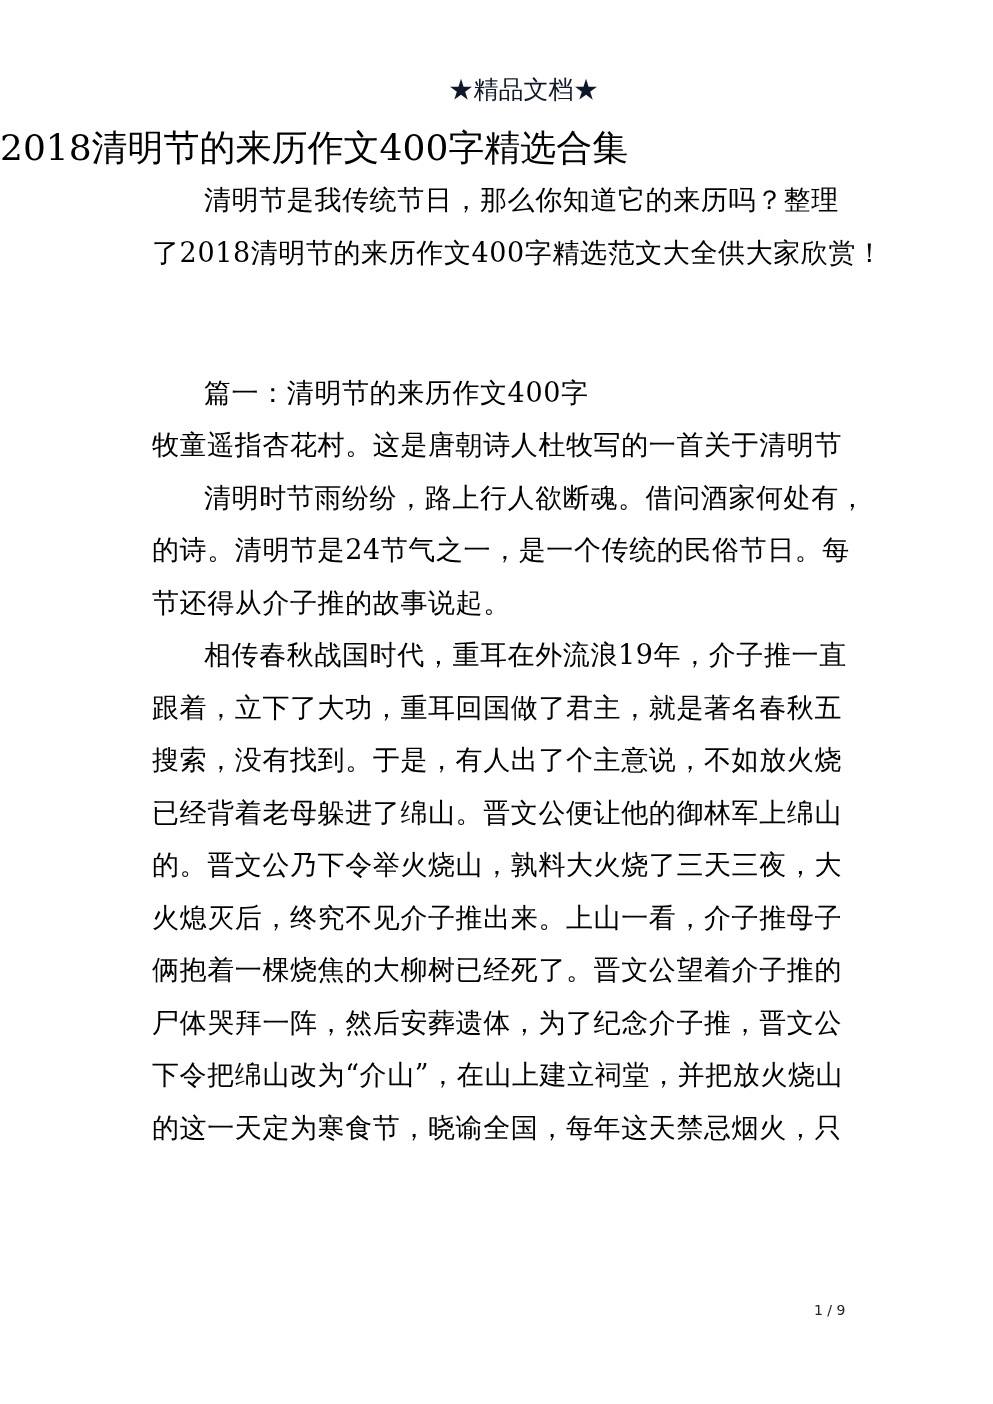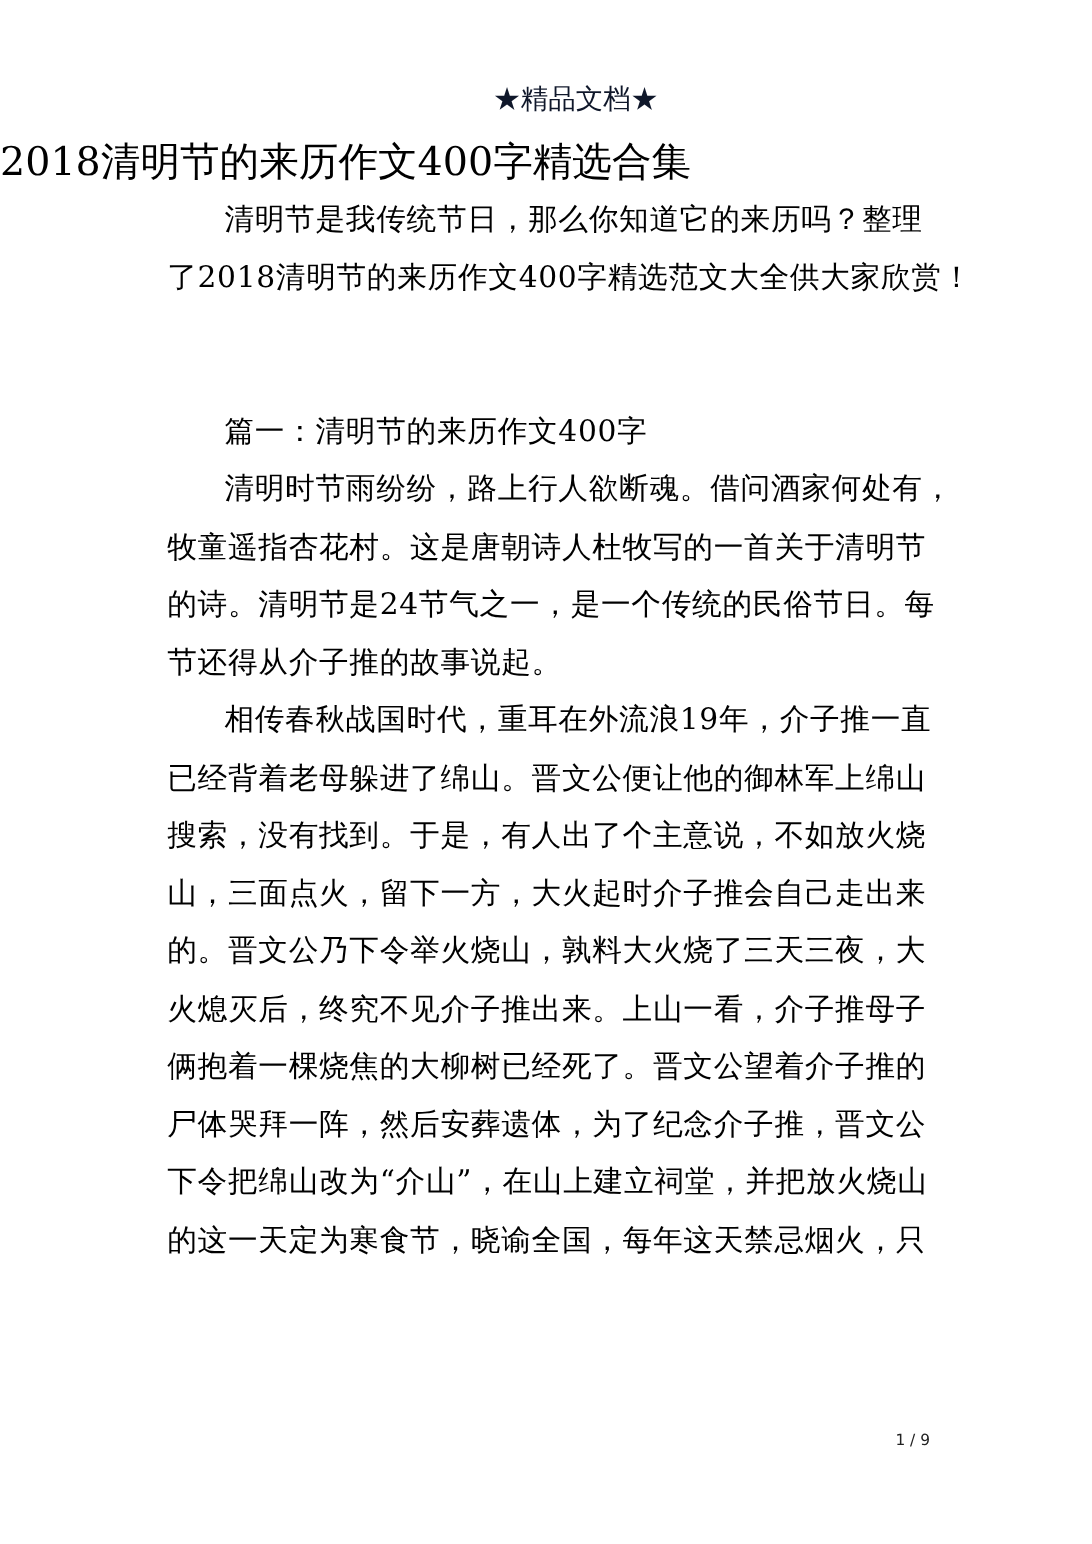--- a/index.html
+++ b/index.html
@@ -88,29 +88,29 @@
   <div class="body-text">
 
     <div class="line indent">清明节是我传统节日，那么你知道它的来历吗？整理</div>
     <div class="line">了2018清明节的来历作文400字精选范文大全供大家欣赏！</div>
 
     <div class="blank"></div>
     <div class="spacer-small"></div>
 
     <div class="line indent">篇一：清明节的来历作文400字</div>
 
+    <div class="line">牧童遥指杏花村。这是唐朝诗人杜牧写的一首关于清明节</div>
     <div class="line indent">清明时节雨纷纷，路上行人欲断魂。借问酒家何处有，</div>
-    <div class="line">牧童遥指杏花村。这是唐朝诗人杜牧写的一首关于清明节</div>
     <div class="line">的诗。清明节是24节气之一，是一个传统的民俗节日。每</div>
     <div class="line">节还得从介子推的故事说起。</div>
 
     <div class="line indent">相传春秋战国时代，重耳在外流浪19年，介子推一直</div>
+    <div class="line">跟着，立下了大功，重耳回国做了君主，就是著名春秋五</div>
+    <div class="line">搜索，没有找到。于是，有人出了个主意说，不如放火烧</div>
     <div class="line">已经背着老母躲进了绵山。晋文公便让他的御林军上绵山</div>
-    <div class="line">搜索，没有找到。于是，有人出了个主意说，不如放火烧</div>
-    <div class="line">山，三面点火，留下一方，大火起时介子推会自己走出来</div>
     <div class="line">的。晋文公乃下令举火烧山，孰料大火烧了三天三夜，大</div>
     <div class="line">火熄灭后，终究不见介子推出来。上山一看，介子推母子</div>
     <div class="line">俩抱着一棵烧焦的大柳树已经死了。晋文公望着介子推的</div>
     <div class="line">尸体哭拜一阵，然后安葬遗体，为了纪念介子推，晋文公</div>
     <div class="line">下令把绵山改为“介山”，在山上建立祠堂，并把放火烧山</div>
     <div class="line">的这一天定为寒食节，晓谕全国，每年这天禁忌烟火，只</div>
 
   </div>
 
   <div class="page-number">1 / 9</div>

